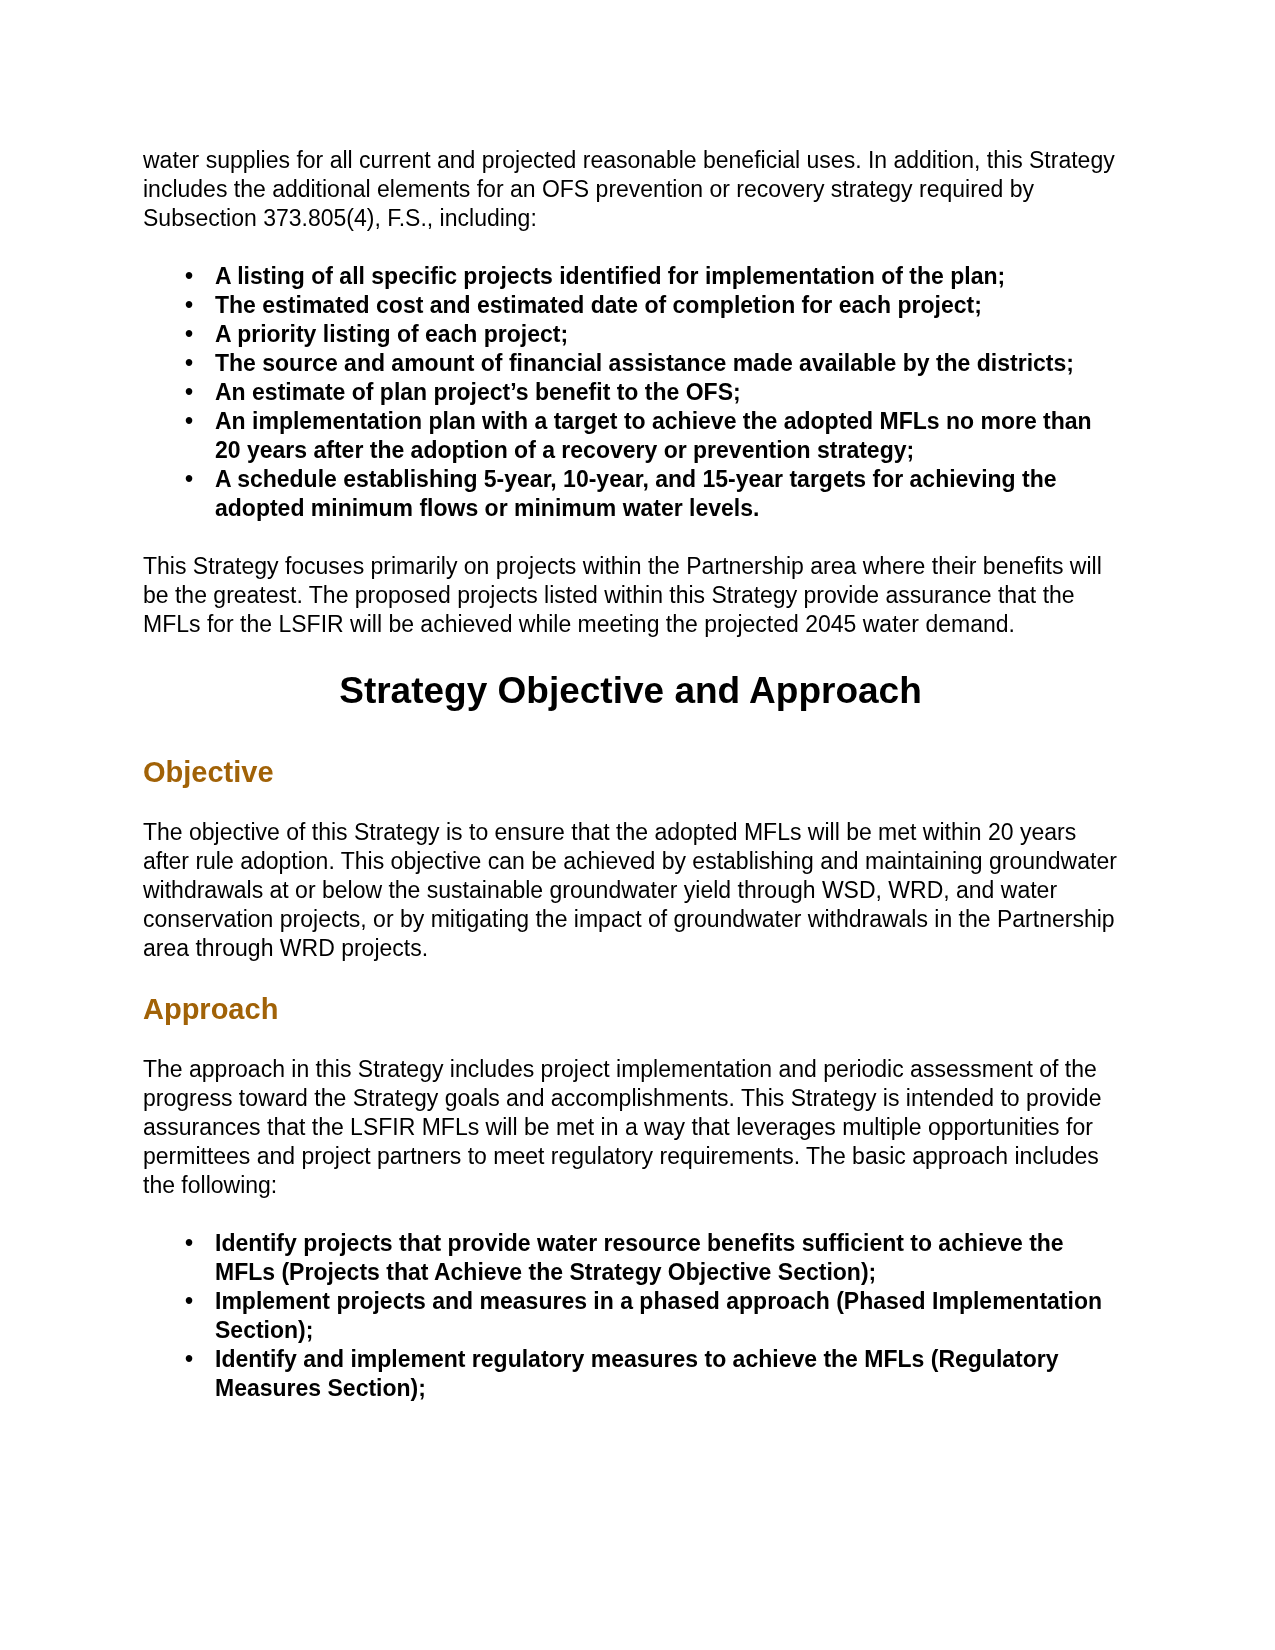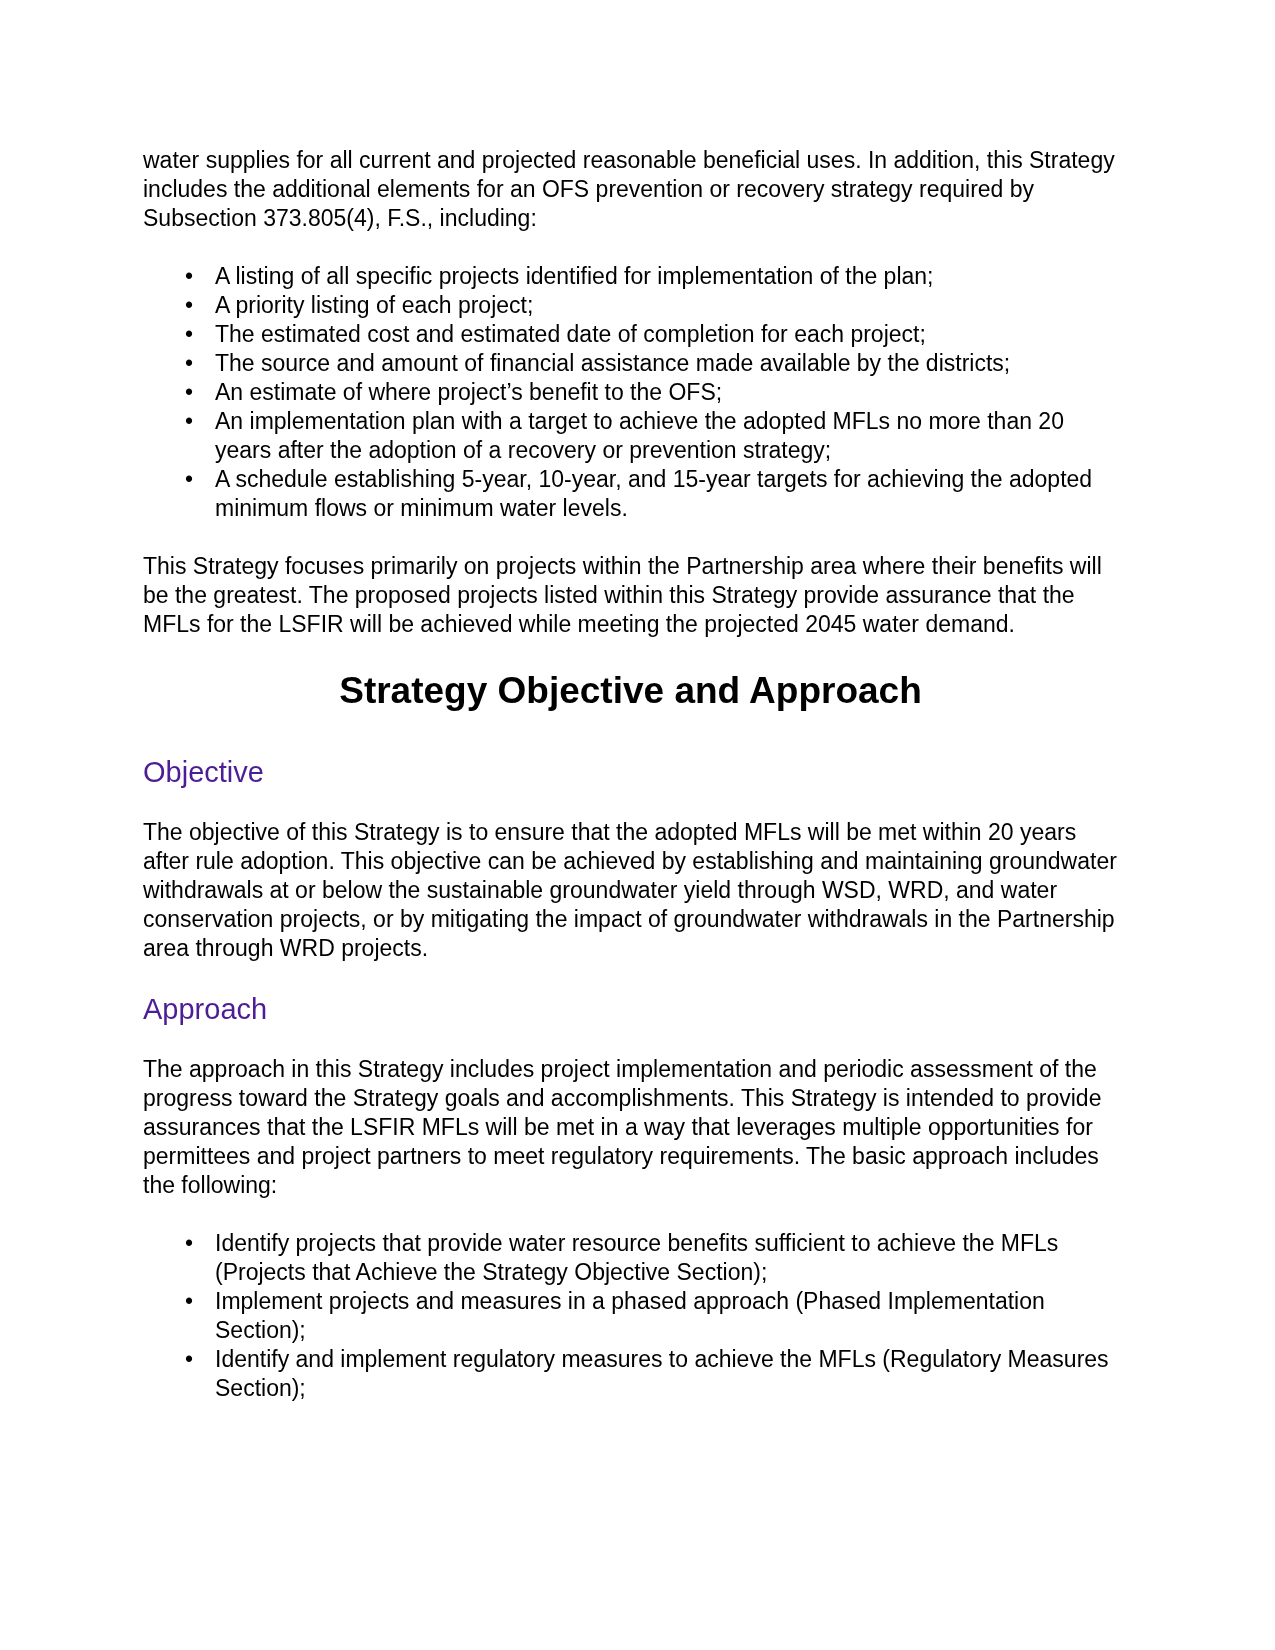--- a/index.html
+++ b/index.html
@@ -25,20 +25,21 @@
   }
   p.body-text {
     font-size: 23px;
     line-height: 29px;
     margin: 0 0 29px 0;
   }
   ul.bullet-list {
     list-style: none;
     margin: 18px 0 29px 0;
     padding: 0;
+    font-weight: bold;
   }
   ul.bullet-list li {
     position: relative;
     padding-left: 72px;
     font-size: 23px;
     line-height: 29px;
   }
   ul.bullet-list li::before {
     content: "\2022";
     position: absolute;
@@ -52,22 +53,22 @@
     line-height: 45px;
     font-weight: bold;
     color: #000000;
     margin: 11px 0 42px 0;
     letter-spacing: 0px;
     text-align: center;
   }
   h2.subsection-title {
     font-size: 29px;
     line-height: 34px;
-    font-weight: normal;
-    color: #4c1d95;
+    font-weight: bold;
+    color: #a16207;
     margin: 6px 0 29px 0;
   }
   .page-number {
     position: absolute;
     top: 1540px;
     left: 143px;
     width: 975px;
     text-align: right;
     font-size: 23px;
     line-height: 29px;
@@ -84,24 +85,24 @@
 </style>
 </head>
 <body>
 
 <div class="page">
 
   <p class="body-text">water supplies for all current and projected reasonable beneficial uses. In addition, this Strategy includes the additional elements for an OFS prevention or recovery strategy required by Subsection 373.805(4), F.S., including:</p>
 
   <ul class="bullet-list">
     <li>A listing of all specific projects identified for implementation of the plan;</li>
+    <li>The estimated cost and estimated date of completion for each project;</li>
     <li>A priority listing of each project;</li>
-    <li>The estimated cost and estimated date of completion for each project;</li>
     <li>The source and amount of financial assistance made available by the districts;</li>
-    <li>An estimate of where project’s benefit to the OFS;</li>
+    <li>An estimate of plan project’s benefit to the OFS;</li>
     <li>An implementation plan with a target to achieve the adopted MFLs no more than 20 years after the adoption of a recovery or prevention strategy;</li>
     <li>A schedule establishing 5-year, 10-year, and 15-year targets for achieving the adopted minimum flows or minimum water levels.</li>
   </ul>
 
   <p class="body-text">This Strategy focuses primarily on projects within the Partnership area where their benefits will be the greatest. The proposed projects listed within this Strategy provide assurance that the MFLs for the LSFIR will be achieved while meeting the projected 2045 water demand.</p>
 
   <h1 class="section-title">Strategy Objective and Approach</h1>
 
   <h2 class="subsection-title">Objective</h2>
 

